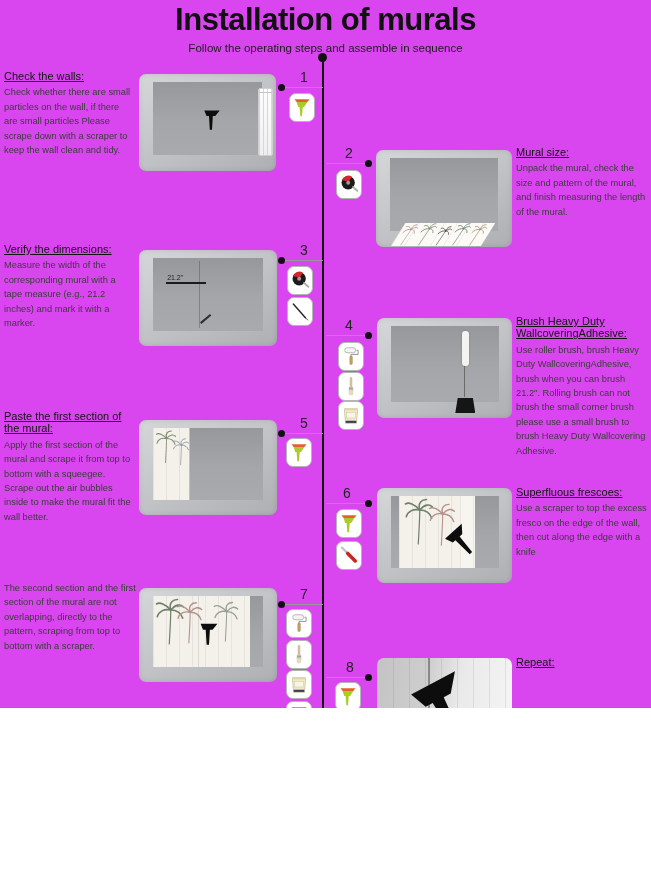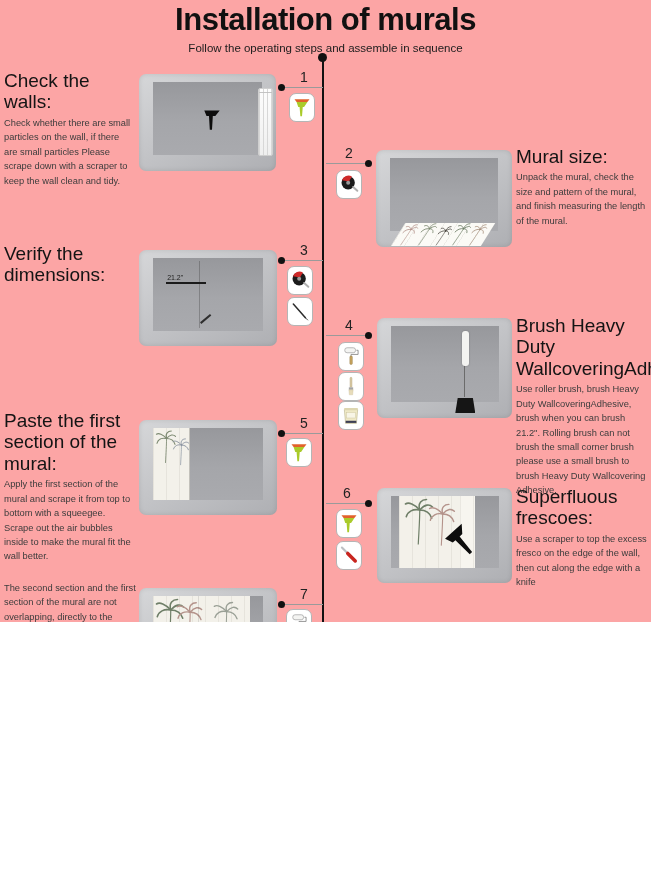--- a/index.html
+++ b/index.html
@@ -1,37 +1,37 @@
 <!DOCTYPE html>
 <html><head>
 <meta charset="utf-8">
 <style>
   html,body { margin:0; padding:0; background:#fff; }
   .canvas {
-    position:relative; width:651px; height:622px; background:#fca5a5;
+    position:relative; width:651px; height:708px; background:#d946ef;
     font-family:"Liberation Sans", sans-serif; overflow:hidden;
   }
   
   .hdr { position:absolute; left:0; top:0; width:651px; text-align:center; }
   .hdr h1 { margin:2px 0 0; font-size:31px; font-weight:bold; color:#111; letter-spacing:-0.5px; }
   .hdr p { margin:4px 0 0; font-size:11.5px; color:#1c1c1c; }
 
   
   .tl-line { position:absolute; left:322px; top:57px; width:2px; height:797px; background:#111; }
   .tl-dot  { position:absolute; left:318px; top:53px; width:9px; height:9px; border-radius:50%; background:#111; }
   .tl-arrow { position:absolute; left:314px; top:849px; }
 
   
   .conn { position:absolute; height:1px; background:#9a9a9a; }
   .cdot { position:absolute; width:7px; height:7px; border-radius:50%; background:#111; }
   .num  { position:absolute; width:20px; text-align:center; font-size:14px; color:#222; }
 
   
   .txt { position:absolute; }
-  .step-heading { margin:0 0 3px; font-size:19px; font-weight:400; color:#141414; line-height:1.13; }
+  .step-heading { margin:0 0 3px; font-size:11px; font-weight:400; color:#141414; line-height:1.13;text-decoration:underline; }
   .step-body { margin:0; font-size:9.3px; color:#3c3c3c; line-height:1.55; }
 
   
   .ibox { position:absolute; width:26px; height:29px; box-sizing:border-box; background:#fff;
           border:1px solid #b5b5b5; border-radius:7px; display:flex; align-items:center; justify-content:center; }
 
   
   .room { position:absolute; border-radius:7px; overflow:hidden;
           background:linear-gradient(150deg,#d6d7d9 0%,#c4c5c8 45%,#aeafb3 100%);
           box-shadow:inset 0 0 5px rgba(0,0,0,.12); }
@@ -189,20 +189,21 @@
     </div>
     <div class="txt" style="left:516px; top:146px; width:131px;">
       <h2 class="step-heading">Mural size:</h2>
       <p class="step-body">Unpack the mural, check the size and pattern of the mural, and finish measuring the length of the mural.</p>
     </div>
   </section>
 
   <section>
     <div class="txt" style="left:4px; top:243px; width:131px;">
       <h2 class="step-heading">Verify the dimensions:</h2>
+      <p class="step-body">Measure the width of the corresponding mural with a tape measure (e.g., 21.2 inches) and mark it with a marker.</p>
     </div>
     <div class="num" style="left:294px; top:242px;">3</div>
     <div class="conn" style="left:283px; top:260px; width:40px;"></div>
     <div class="cdot" style="left:278px; top:257px;"></div>
     <div class="ibox" style="left:287px; top:266px;">
       <svg width="20" height="23">
           <use href="#t-tape"></use>
         </svg>
     </div>
     <div class="ibox" style="left:287px; top:297px;">

